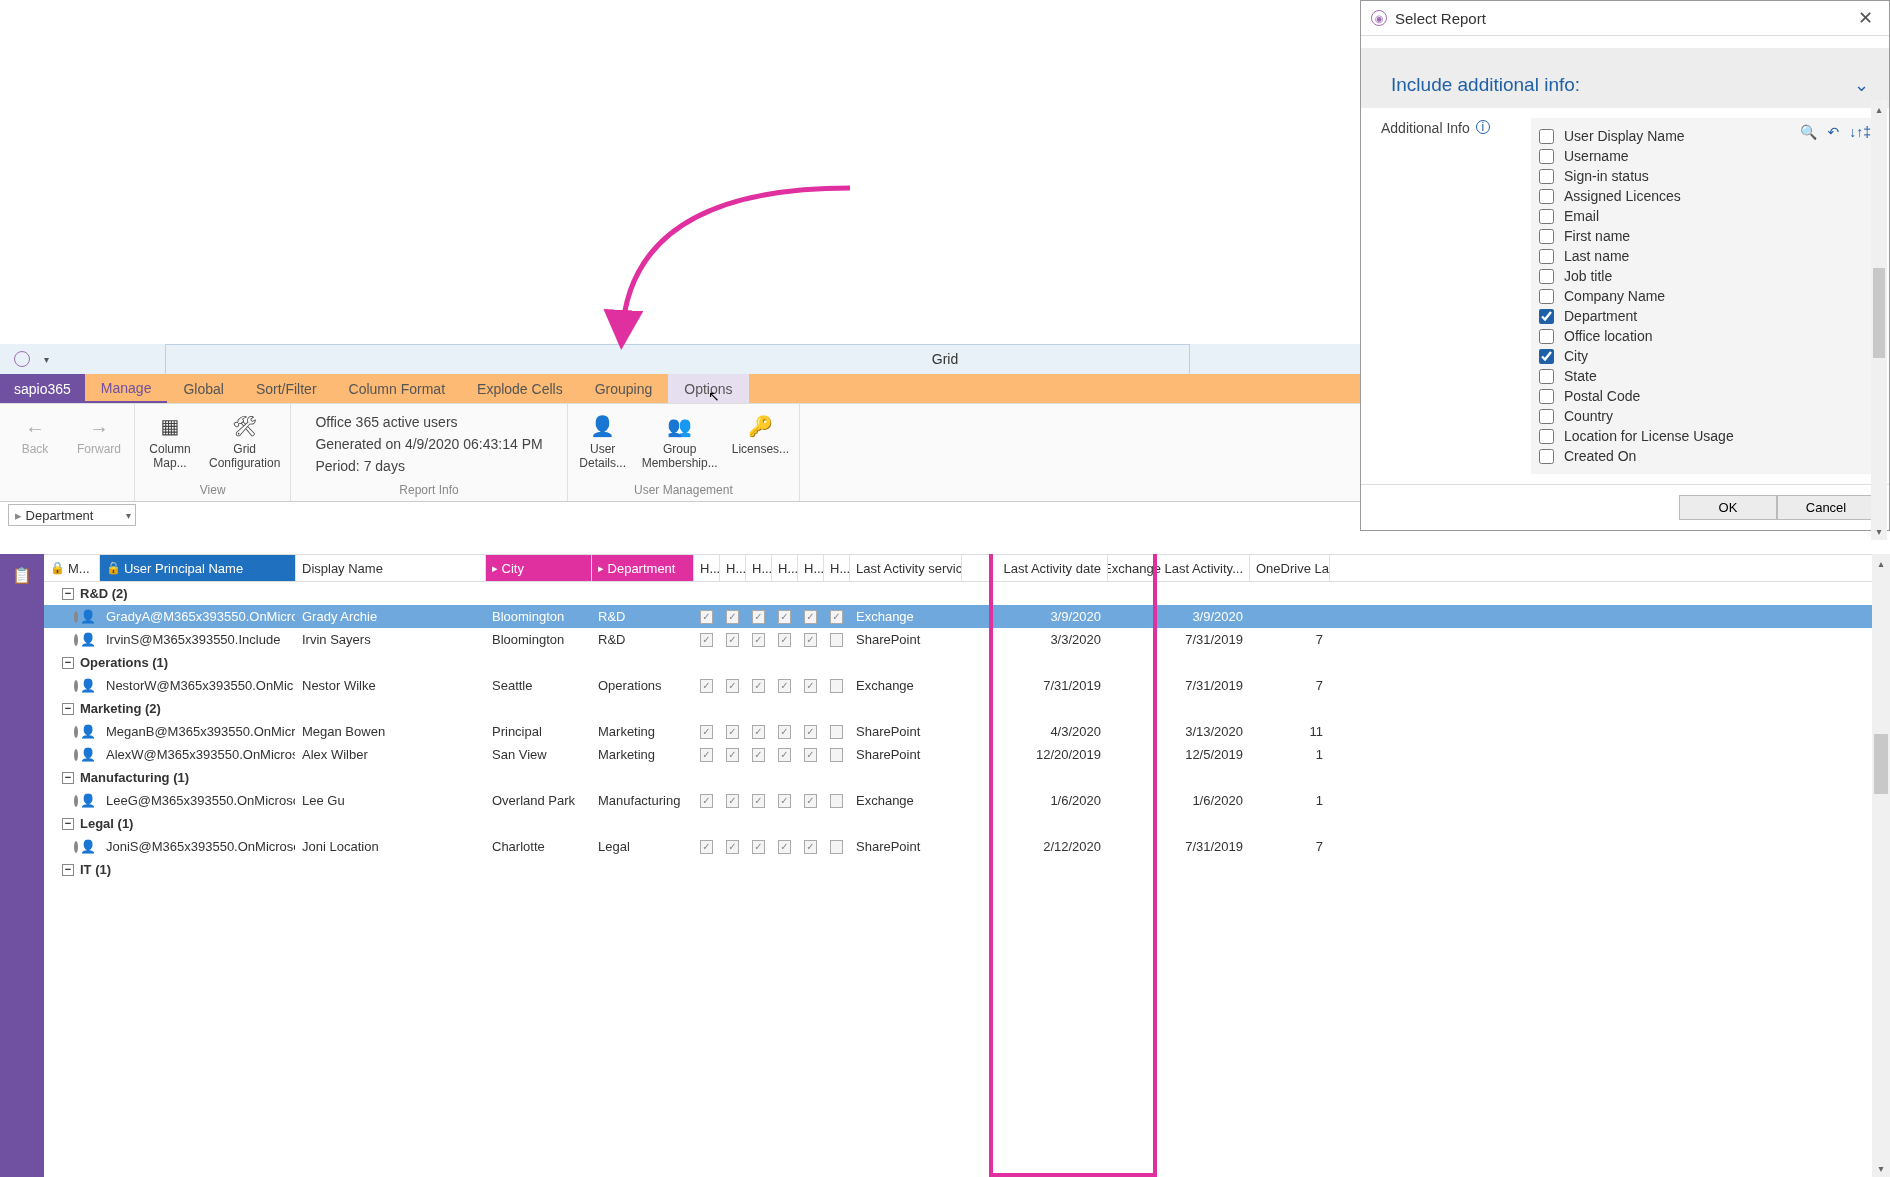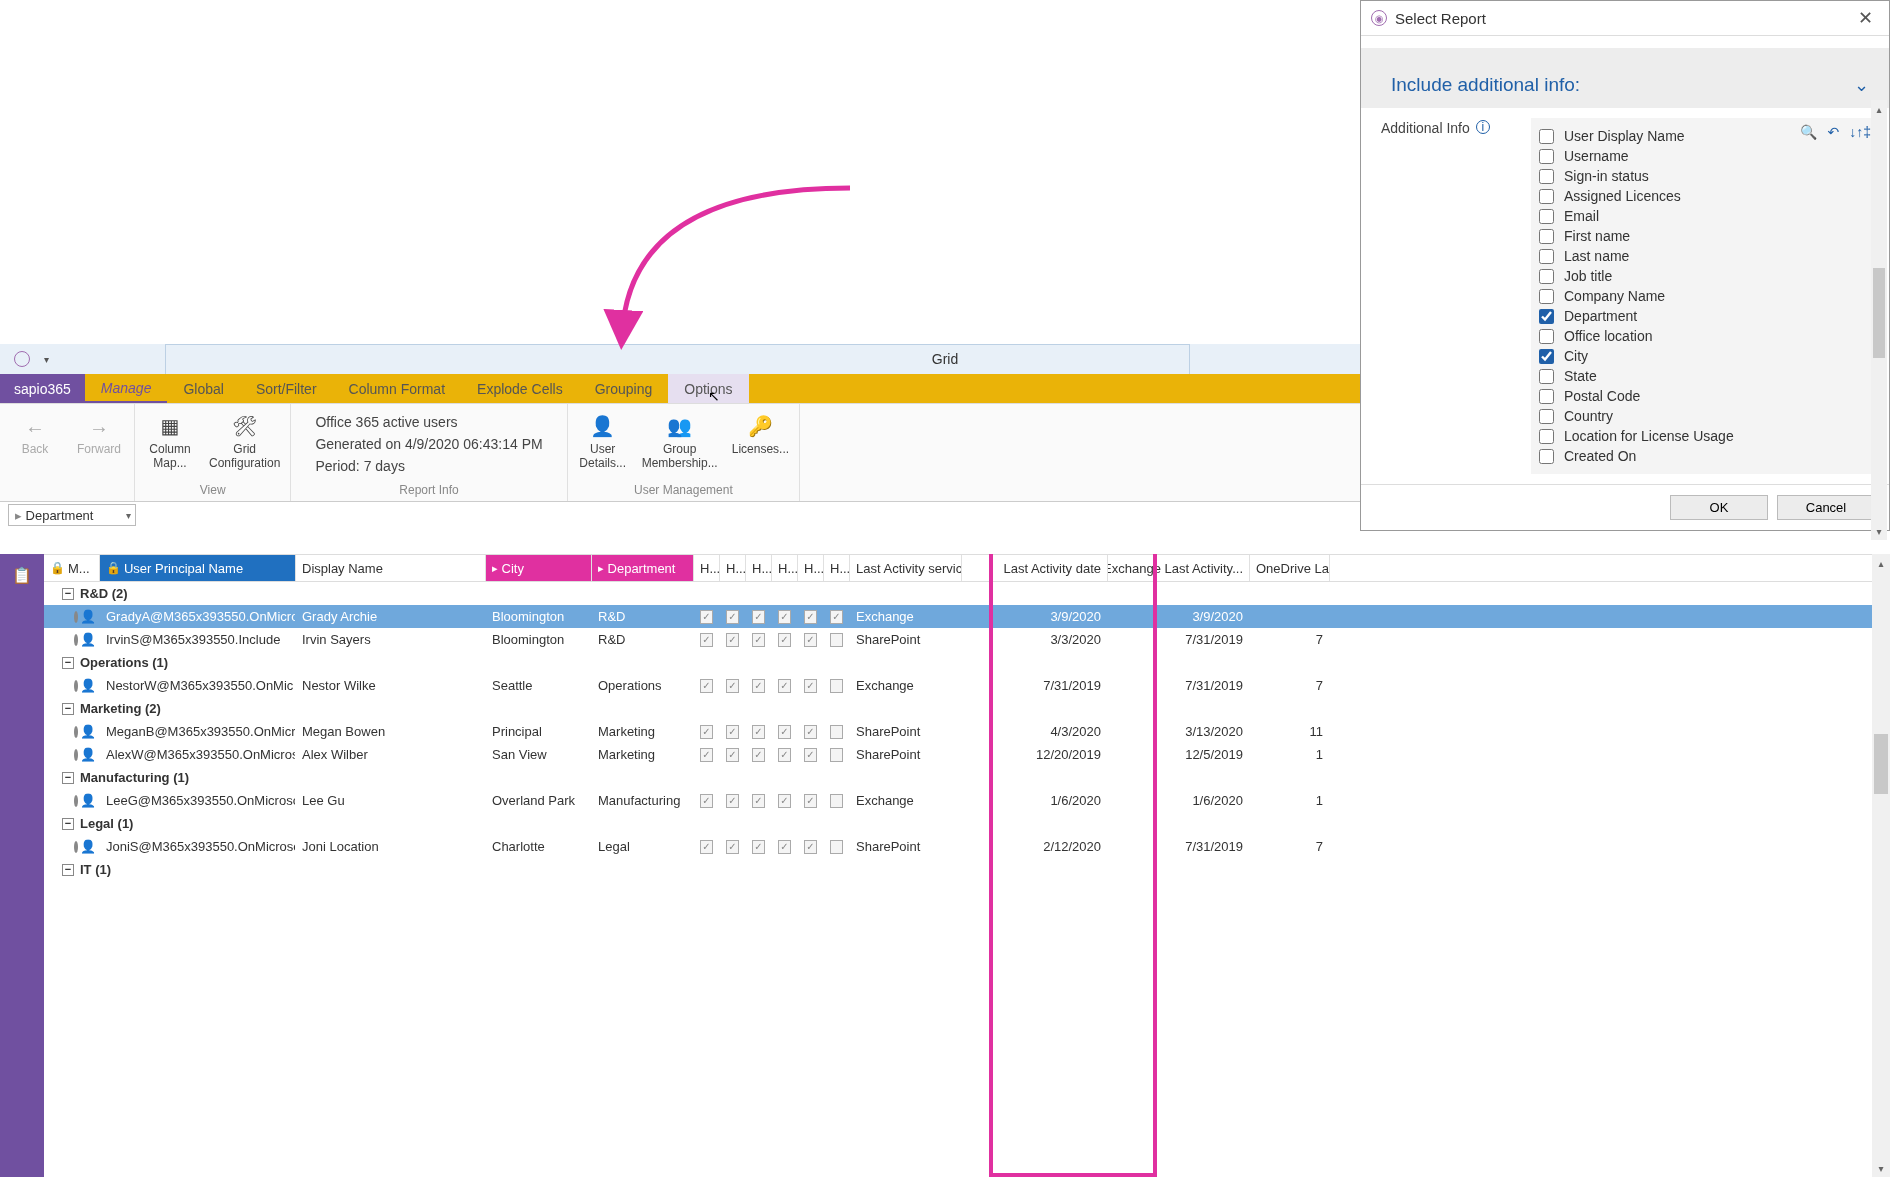--- a/index.html
+++ b/index.html
@@ -20,41 +20,41 @@
 .dlg-section-hdr .hdr-text { color: #2060a8; font-size: 19px; }
 .dlg-section-hdr .chev { color: #2060a8; font-size: 18px; }
 .dlg-content { display: flex; padding: 10px 0 10px 10px; }
 .dlg-left { width: 150px; color: #444; font-size: 14px; padding-top: 2px; display: flex; align-items: flex-start; gap: 6px; }
 .dlg-left .info-i { color: #2060a8; font-size: 12px; border: 1px solid #2060a8; border-radius: 50%; width: 14px; height: 14px; display: inline-flex; align-items: center; justify-content: center; }
 .dlg-right { flex: 1; background: #f4f4f4; padding: 8px 8px 8px 8px; position: relative; }
 .dlg-tools { position: absolute; right: 8px; top: 6px; display: flex; gap: 10px; color: #2060a8; font-size: 14px; }
 .dlg-list { max-height: 360px; overflow-y: auto; padding-right: 60px; }
 .dlg-item { display: flex; align-items: center; gap: 10px; padding: 2px 0; font-size: 14px; }
 .dlg-item input[type=checkbox] { width: 15px; height: 15px; accent-color: #2060a8; }
-.dlg-btns { display: flex; justify-content: flex-end; gap: 9px; padding: 10px 14px; border-top: 1px solid #ddd; }
+.dlg-btns { display: flex; justify-content: flex-end; gap: 0; padding: 10px 14px; border-top: 1px solid #ddd; }
 .dlg-btns button { width: 98px; height: 25px; background: #ececec; border: 1px solid #bbb; font-size: 13px; cursor: pointer; }
 .scrollthumb { position: absolute; right: 2px; top: 64px; width: 16px; height: 440px; background: #f0f0f0; }
 .scrollthumb .up, .scrollthumb .dn { height: 18px; display: flex; align-items: center; justify-content: center; color: #666; font-size: 10px; }
 .scrollthumb .track { height: 404px; position: relative; }
 .scrollthumb .thumb { position: absolute; left: 2px; right: 2px; top: 150px; height: 90px; background: #c8c8c8; }
 
 
 .app { position: absolute; left: 0; top: 344px; right: 0; bottom: 0; }
 .titlebar { height: 30px; background: #e8f0f8; display: flex; align-items: center; position: relative; }
 .tb-icon { width: 32px; height: 24px; margin-left: 6px; display: flex; align-items: center; justify-content: center; }
 .tb-icon .circ { width: 16px; height: 16px; border: 1px solid #a06db0; border-radius: 50%; }
 .tb-qat { margin-left: 6px; color: #555; font-size: 10px; }
 .tb-grid { position: absolute; left: 50%; transform: translateX(-50%); font-size: 14px; color: #333; }
 .tb-right { position: absolute; right: 180px; font-size: 14px; color: #333; }
 .titlebar .grid-border { position: absolute; left: 165px; right: 700px; top: 0; bottom: 0; border: 1px solid #bcd0e4; border-bottom: none; }
 
-.ribbon-tabs { height: 30px; background: #eab308; border-bottom: 1px solid #ddd; display: flex; align-items: stretch; }
+.ribbon-tabs { height: 30px; background: #fdba74; border-bottom: 1px solid #ddd; display: flex; align-items: stretch; }
 .ribbon-tabs .ptab { background: #7050a0; color: #fff; padding: 0 14px; display: flex; align-items: center; font-size: 14px; }
 .ribbon-tabs .tab { padding: 0 16px; display: flex; align-items: center; font-size: 14px; color: #555; cursor: pointer; }
-.ribbon-tabs .tab.active { color: #7050a0; border-bottom: 2px solid #7050a0; font-style: italic; }
+.ribbon-tabs .tab.active { color: #7050a0; border-bottom: 2px solid #7050a0; }
 .ribbon-tabs .tab.hover { background: #e6dff0; }
 .ribbon-tabs .sess { margin-left: auto; padding: 0 14px; display: flex; align-items: center; gap: 6px; font-size: 14px; color: #555; }
 .ribbon-tabs .sess .chk { color: #333; }
 .cursor-img { position: absolute; left: 708px; top: 388px; font-size: 14px; color: #000; z-index: 3; pointer-events:none; }
 
 .ribbon-body { height: 98px; background: #fafafa; border-bottom: 1px solid #ccc; display: flex; }
 .rgroup { border-right: 1px solid #e0e0e0; padding: 4px 10px 2px 10px; display: flex; flex-direction: column; align-items: center; }
 .rgroup .row { display: flex; gap: 14px; flex: 1; }
 .rbtn { display: flex; flex-direction: column; align-items: center; justify-content: flex-start; gap: 2px; min-width: 50px; cursor: pointer; font-size: 12px; color: #444; text-align: center; padding-top: 4px; }
 .rbtn .ico { width: 32px; height: 28px; display: flex; align-items: center; justify-content: center; font-size: 20px; }

